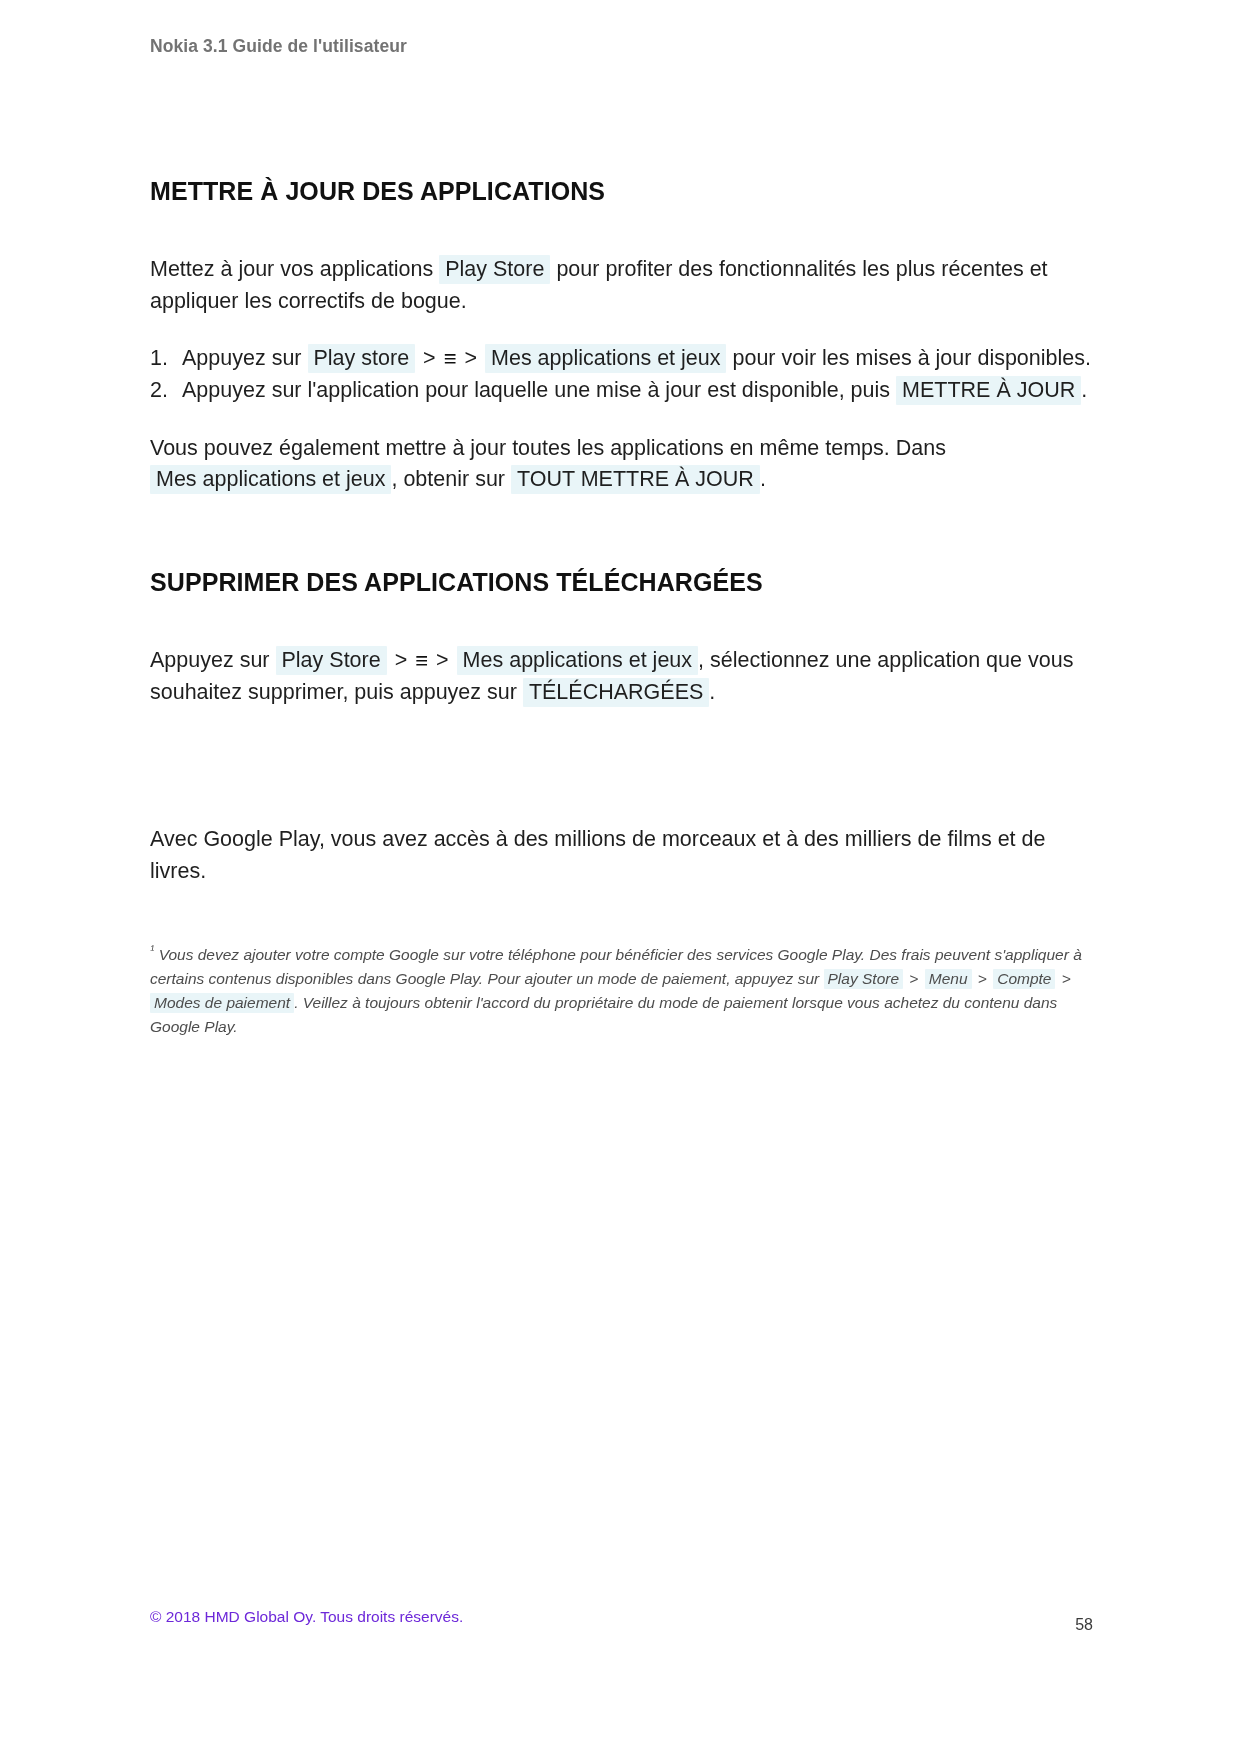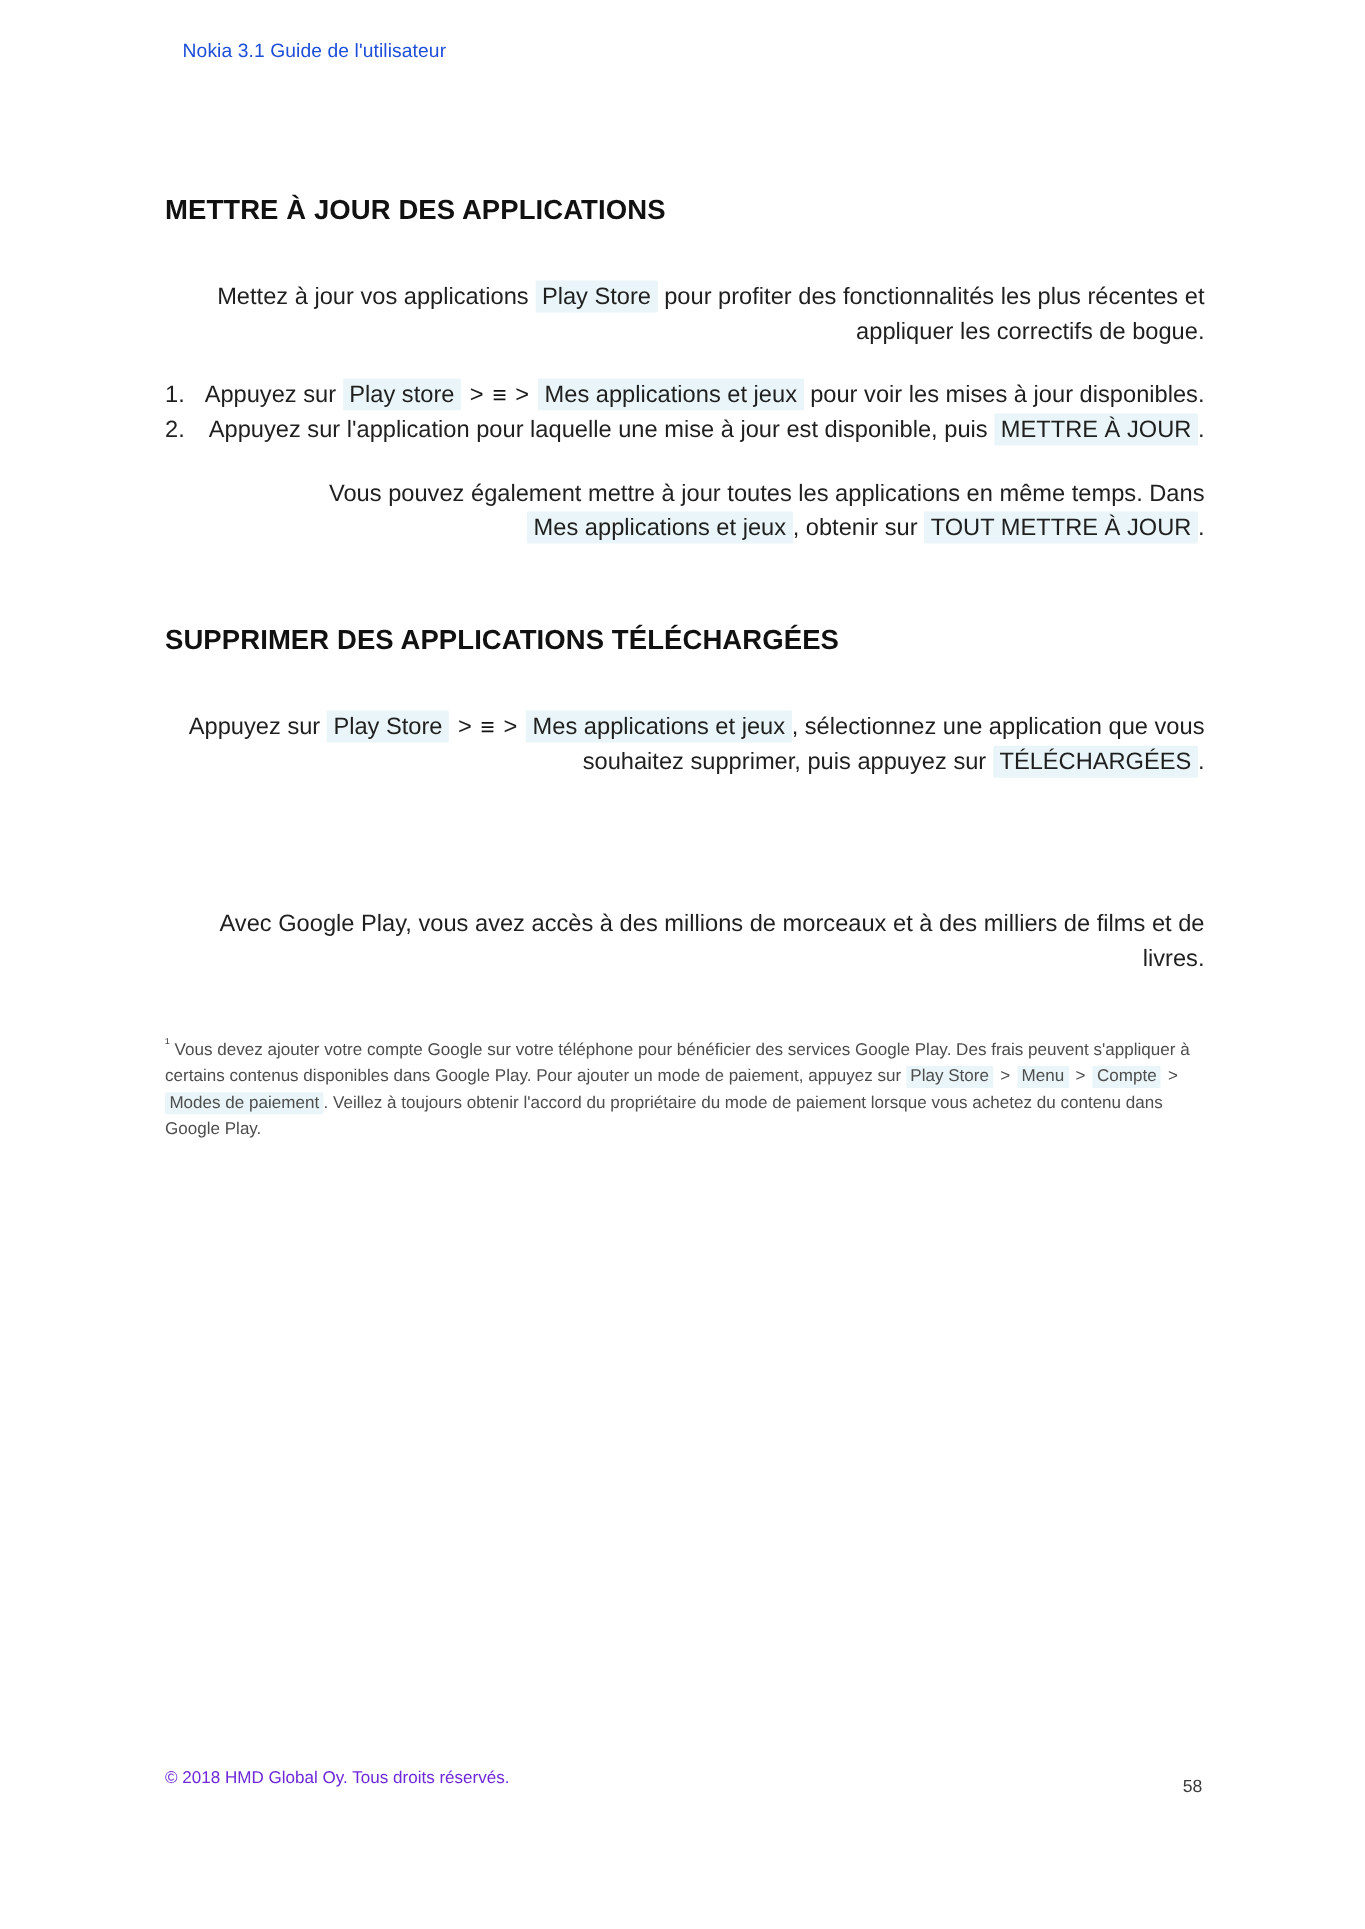--- a/index.html
+++ b/index.html
@@ -19,25 +19,26 @@
   .page {
     position: absolute;
     inset: 0;
     padding: 0;
   }
 
   
   .running-header {
     position: absolute;
     top: 36px;
-    left: 166px;
+    left: 150px;
     font-size: 17.5px;
-    color: #1d4ed8;
+    color: #737373;
     letter-spacing: 0.005em;
     font-stretch: condensed;
+    font-weight: bold;
   }
 
   
   .content {
     position: absolute;
     top: 175px;
     left: 150px;
     width: 945px;
   }
 
@@ -49,21 +50,20 @@
     letter-spacing: 0.003em;
     line-height: 1.33;
   }
 
   p.body-text, li.body-text {
     font-size: 21.5px;
     line-height: 1.47;
     color: #1f1f1f;
     margin: 0;
     font-stretch: semi-condensed;
-    text-align: right;
   }
 
   ol.steps {
     margin: 0;
     padding: 0;
     list-style: none;
     counter-reset: stepnum;
   }
   ol.steps > li {
     position: relative;
@@ -109,20 +109,21 @@
   .gap-para { height: 26px; }
   .gap-small { height: 14px; }
   .gap-section { height: 70px; }
 
   
   .footnote {
     font-size: 15.5px;
     line-height: 1.55;
     color: #4d4d4d;
     font-stretch: semi-condensed;
+    font-style: italic;
   }
   .footnote .chip {
     background: #e9f5f8;
     padding: 1px 4px 2px 4px;
     color: #4d4d4d;
   }
   .footnote .sep { color: #4d4d4d; }
   .fn-marker {
     font-size: 13px;
     vertical-align: super;

